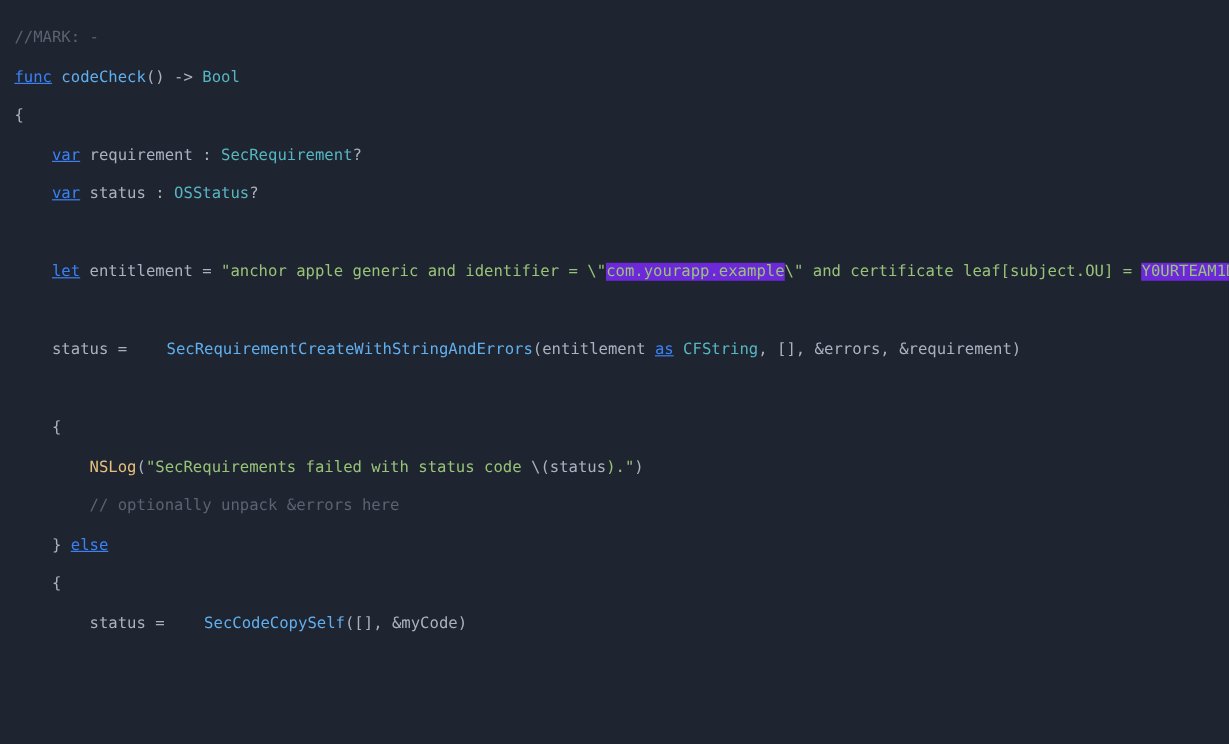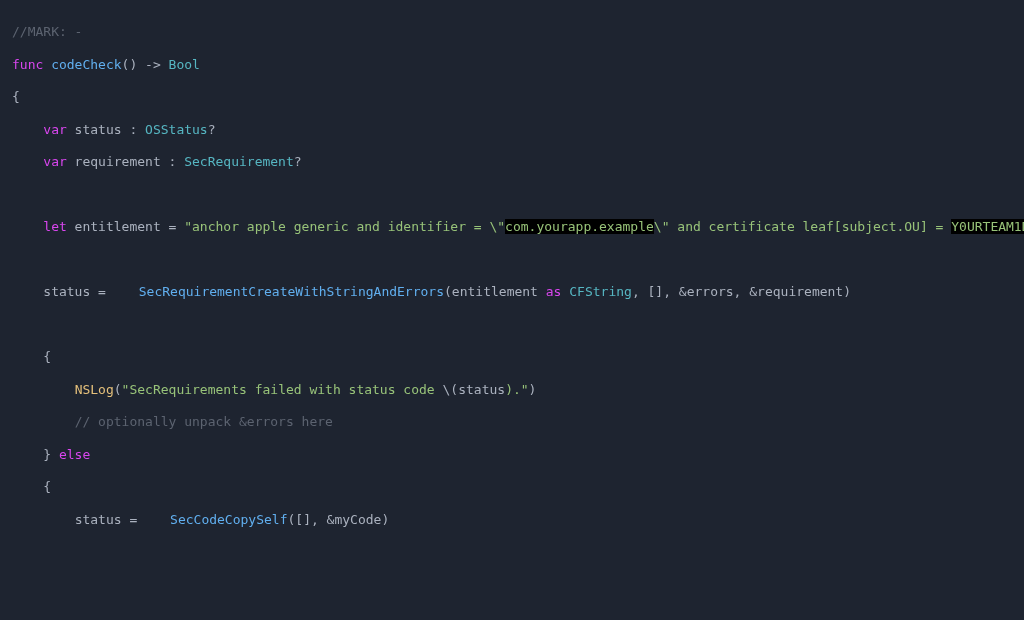--- a/index.html
+++ b/index.html
@@ -11,38 +11,38 @@
       line-height: 1.25;
       color: #d8dee9;
       overflow: hidden;
     }
     .code {
       padding: 8px 12px;
       white-space: pre;
     }
     .line { display: block; min-height: 1.25em; }
     .comment  { color: #5c6370; }
-    .keyword  { color: #d946ef; }
+    .keyword  { color: #3b82f6; text-decoration: underline; }
     .funcname { color: #61afef; }
     .type     { color: #56b6c2; }
     .punc     { color: #abb2bf; }
     .string   { color: #98c379; }
     .call     { color: #61afef; margin-left: 25px; }
     .ns       { color: #e5c07b; }
-    .hl       { background: #000000; }
+    .hl       { background: #6d28d9; }
   </style>
 </head>
 <body>
 
 <div class="code">
 <span class="line"><span class="comment">//MARK: -</span></span>
 <span class="line"><span class="keyword">func</span><span class="punc"> </span><span class="funcname">codeCheck</span><span class="punc">()</span><span class="punc"> -&gt; </span><span class="type">Bool</span></span>
 <span class="line"><span class="punc">{</span></span>
+<span class="line"><span>    </span><span class="keyword">var</span><span class="punc"> requirement : </span><span class="type">SecRequirement</span><span class="punc">?</span></span>
 <span class="line"><span>    </span><span class="keyword">var</span><span class="punc"> status : </span><span class="type">OSStatus</span><span class="punc">?</span></span>
-<span class="line"><span>    </span><span class="keyword">var</span><span class="punc"> requirement : </span><span class="type">SecRequirement</span><span class="punc">?</span></span>
 <span class="line"><span> </span></span>
 <span class="line"><span>    </span><span class="keyword">let</span><span class="punc"> entitlement </span><span class="punc">= </span><span class="string">"anchor apple generic and identifier = \"</span><span class="string hl">com.yourapp.example</span><span class="string">\" and certificate leaf[subject.OU] = </span><span class="string hl">Y0URTEAM1D</span></span>
 <span class="line"><span> </span></span>
 <span class="line"><span>    </span><span class="punc">status </span><span class="punc">= </span><span class="call">SecRequirementCreateWithStringAndErrors</span><span class="punc">(</span><span class="punc">entitlement </span><span class="keyword">as</span><span> </span><span class="type">CFString</span><span class="punc">, [], &amp;errors, &amp;requirement)</span></span>
 <span class="line"><span> </span></span>
 <span class="line"><span>    </span><span class="punc">{</span></span>
 <span class="line"><span>        </span><span class="ns">NSLog</span><span class="punc">(</span><span class="string">"SecRequirements failed with status code </span><span class="punc">\(</span><span class="punc">status</span><span class="string">)."</span><span class="punc">)</span></span>
 <span class="line"><span>        </span><span class="comment">// optionally unpack &amp;errors here</span></span>
 <span class="line"><span>    </span><span class="punc">} </span><span class="keyword">else</span></span>
 <span class="line"><span>    </span><span class="punc">{</span></span>

